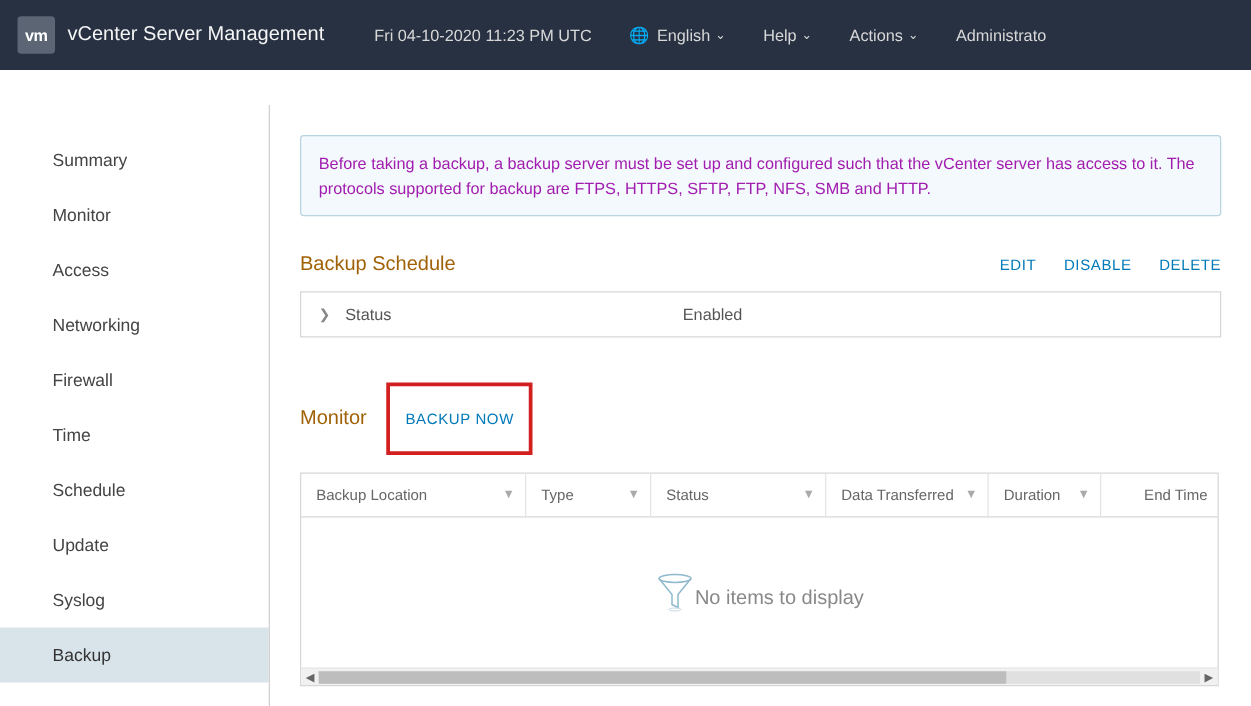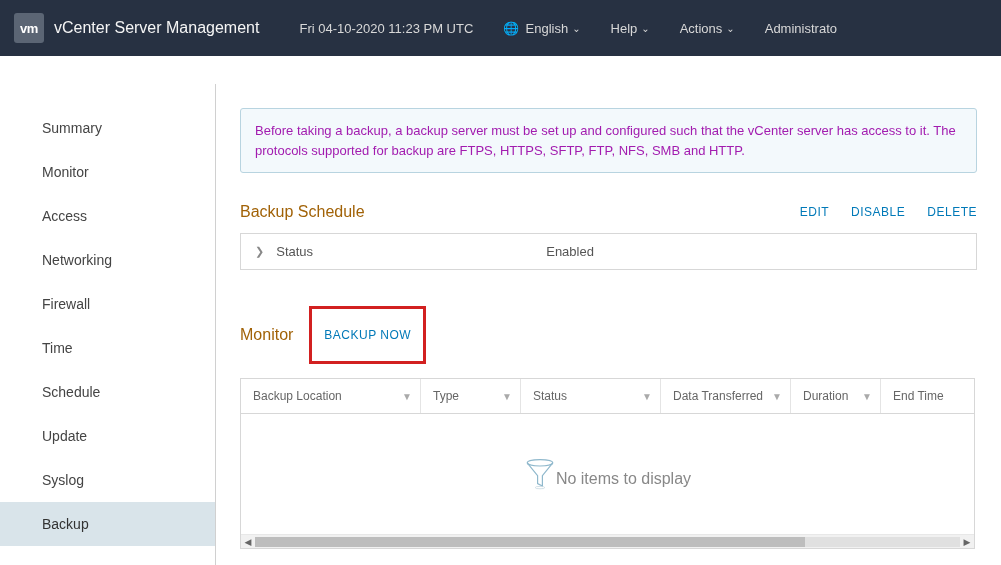--- a/index.html
+++ b/index.html
@@ -32,21 +32,21 @@
   .status-label { width: 270px; font-size: 13px; color: #555; }
   .status-value { font-size: 13px; color: #555; }
 
   .activity-row { display: flex; align-items: center; margin-top: 36px; margin-bottom: 14px; }
   .backup-now-box { border: 3px solid #d22020; padding: 14px 4px; margin-left: 16px; }
   .backup-now-btn { background: none; border: none; color: #0079b8; font-size: 12px; letter-spacing: 0.5px; cursor: pointer; font-weight: 500; padding: 5px 8px; }
 
   .grid-wrap { border: 1px solid #d7d7d7; width: 735px; }
   .grid-head { display: flex; border-bottom: 1px solid #d7d7d7; }
   .col { padding: 10px 8px 10px 12px; font-size: 12px; color: #666; display: flex; align-items: center; border-right: 1px solid #e4e4e4; position: relative; }
-  .col:last-child { border-right: none; }
+  .col:last-child { border-right: none; justify-content: flex-end; }
   .col-1 { width: 180px; text-align: center; }
   .col-2 { width: 100px; }
   .col-3 { width: 140px; }
   .col-4 { width: 130px; }
   .col-5 { width: 90px; }
   .col-6 { flex: 1; }
   .filter { position: absolute; right: 8px; top: 50%; transform: translateY(-50%); color: #aaa; font-size: 10px; }
 
   .grid-body { height: 120px; display: flex; flex-direction: row; align-items: center; justify-content: center; }
   .funnel-icon { width: 32px; height: 40px; }

